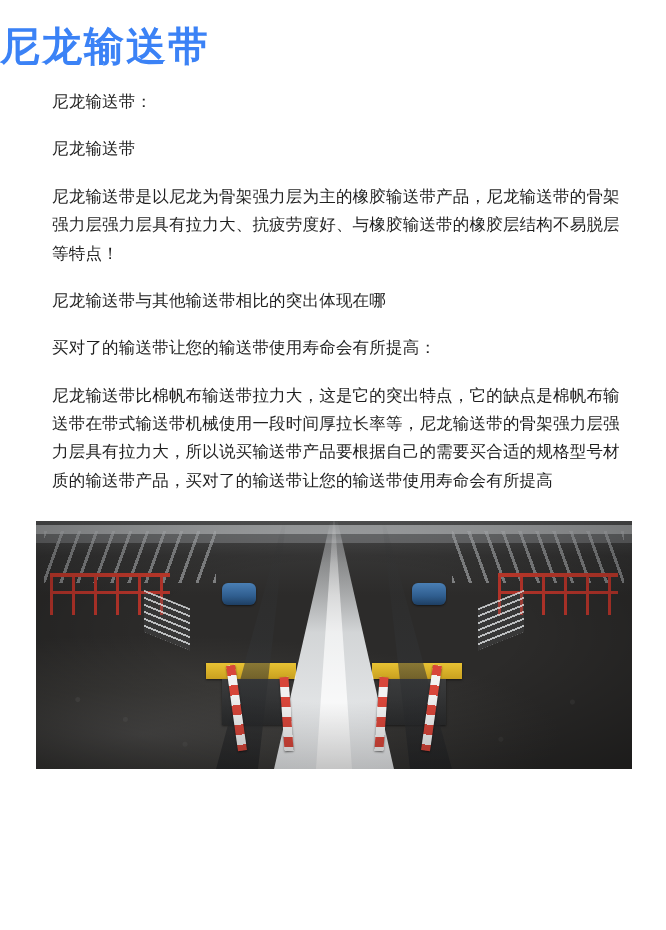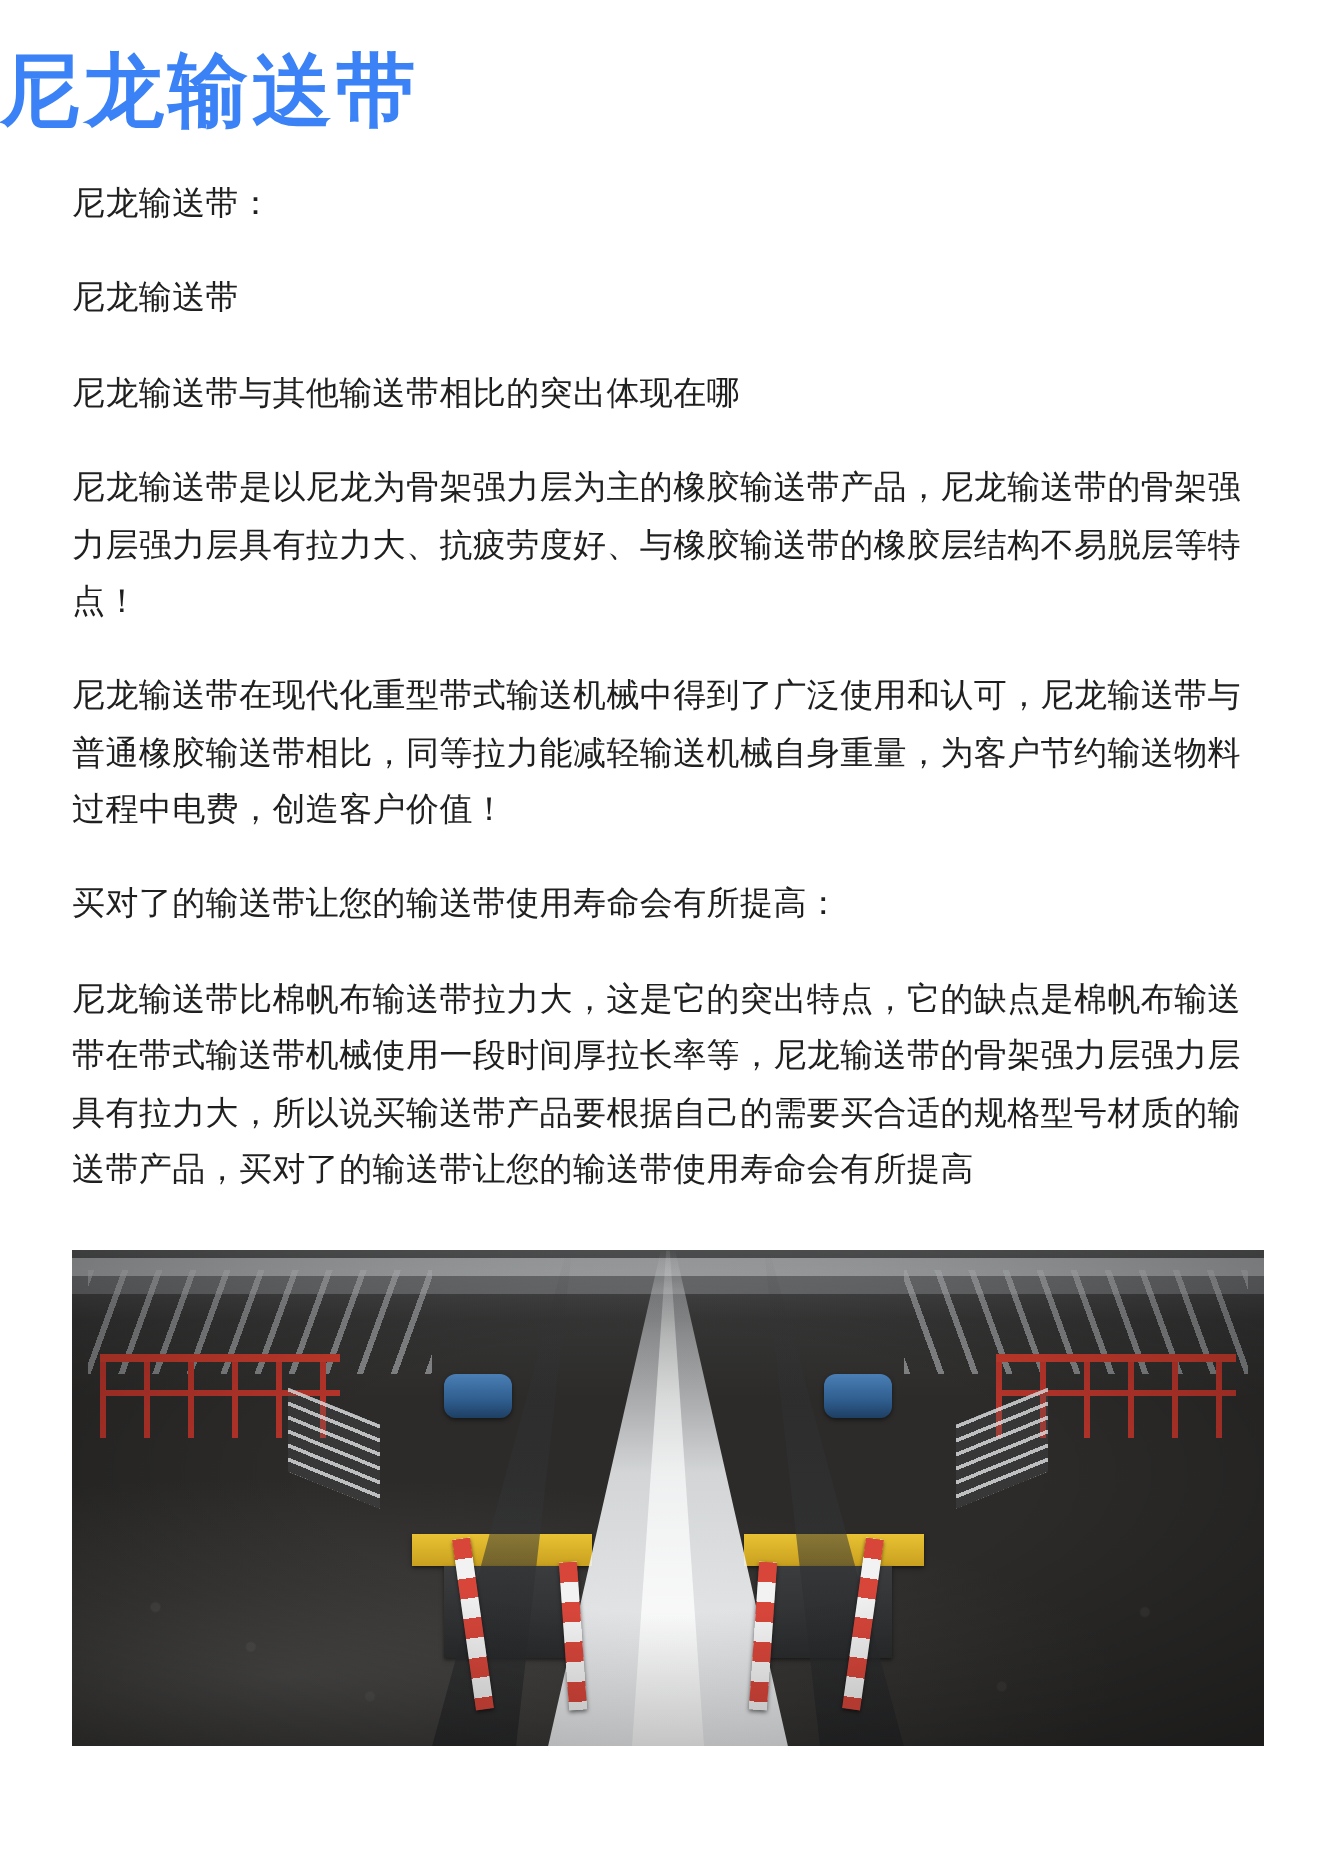--- a/index.html
+++ b/index.html
@@ -30,21 +30,21 @@
     line-height: 1.2;
   }
   .body-copy {
     padding: 0 34px 0 36px;
     box-sizing: border-box;
   }
   .para {
     font-size: 16.5px;
     line-height: 1.72;
     color: #1f1f1f;
-    margin: 0 0 19px 0;
+    margin: 0 0 19px 16px;
     text-align: left;
     letter-spacing: 0.2px;
   }
   .para:last-child {
     margin-bottom: 0;
   }
   .photo-wrap {
     margin: 26px 34px 0 36px;
     height: 248px;
     position: relative;
@@ -214,23 +214,22 @@
 </head>
 <body>
 
 <div class="page">
 
   <h1 class="title">尼龙输送带</h1>
 
   <div class="body-copy">
     <p class="para">尼龙输送带：</p>
     <p class="para">尼龙输送带</p>
+    <p class="para">尼龙输送带是以尼龙为骨架强力层为主的橡胶输送带产品，尼龙输送带的骨架强力层强力层具有拉力大、抗疲劳度好、与橡胶输送带的橡胶层结构不易脱层等特点！</p>
     <p class="para">尼龙输送带与其他输送带相比的突出体现在哪</p>
-    <p class="para">尼龙输送带是以尼龙为骨架强力层为主的橡胶输送带产品，尼龙输送带的骨架强力层强力层具有拉力大、抗疲劳度好、与橡胶输送带的橡胶层结构不易脱层等特点！</p>
-    <p class="para">尼龙输送带在现代化重型带式输送机械中得到了广泛使用和认可，尼龙输送带与普通橡胶输送带相比，同等拉力能减轻输送机械自身重量，为客户节约输送物料过程中电费，创造客户价值！</p>
     <p class="para">买对了的输送带让您的输送带使用寿命会有所提高：</p>
     <p class="para">尼龙输送带比棉帆布输送带拉力大，这是它的突出特点，它的缺点是棉帆布输送带在带式输送带机械使用一段时间厚拉长率等，尼龙输送带的骨架强力层强力层具有拉力大，所以说买输送带产品要根据自己的需要买合适的规格型号材质的输送带产品，买对了的输送带让您的输送带使用寿命会有所提高</p>
   </div>
 
   <div class="photo-wrap">
     <div class="photo"></div>
     <div class="coal-speck"></div>
 
     <div class="gantry"></div>
     <div class="truss-l"></div>

